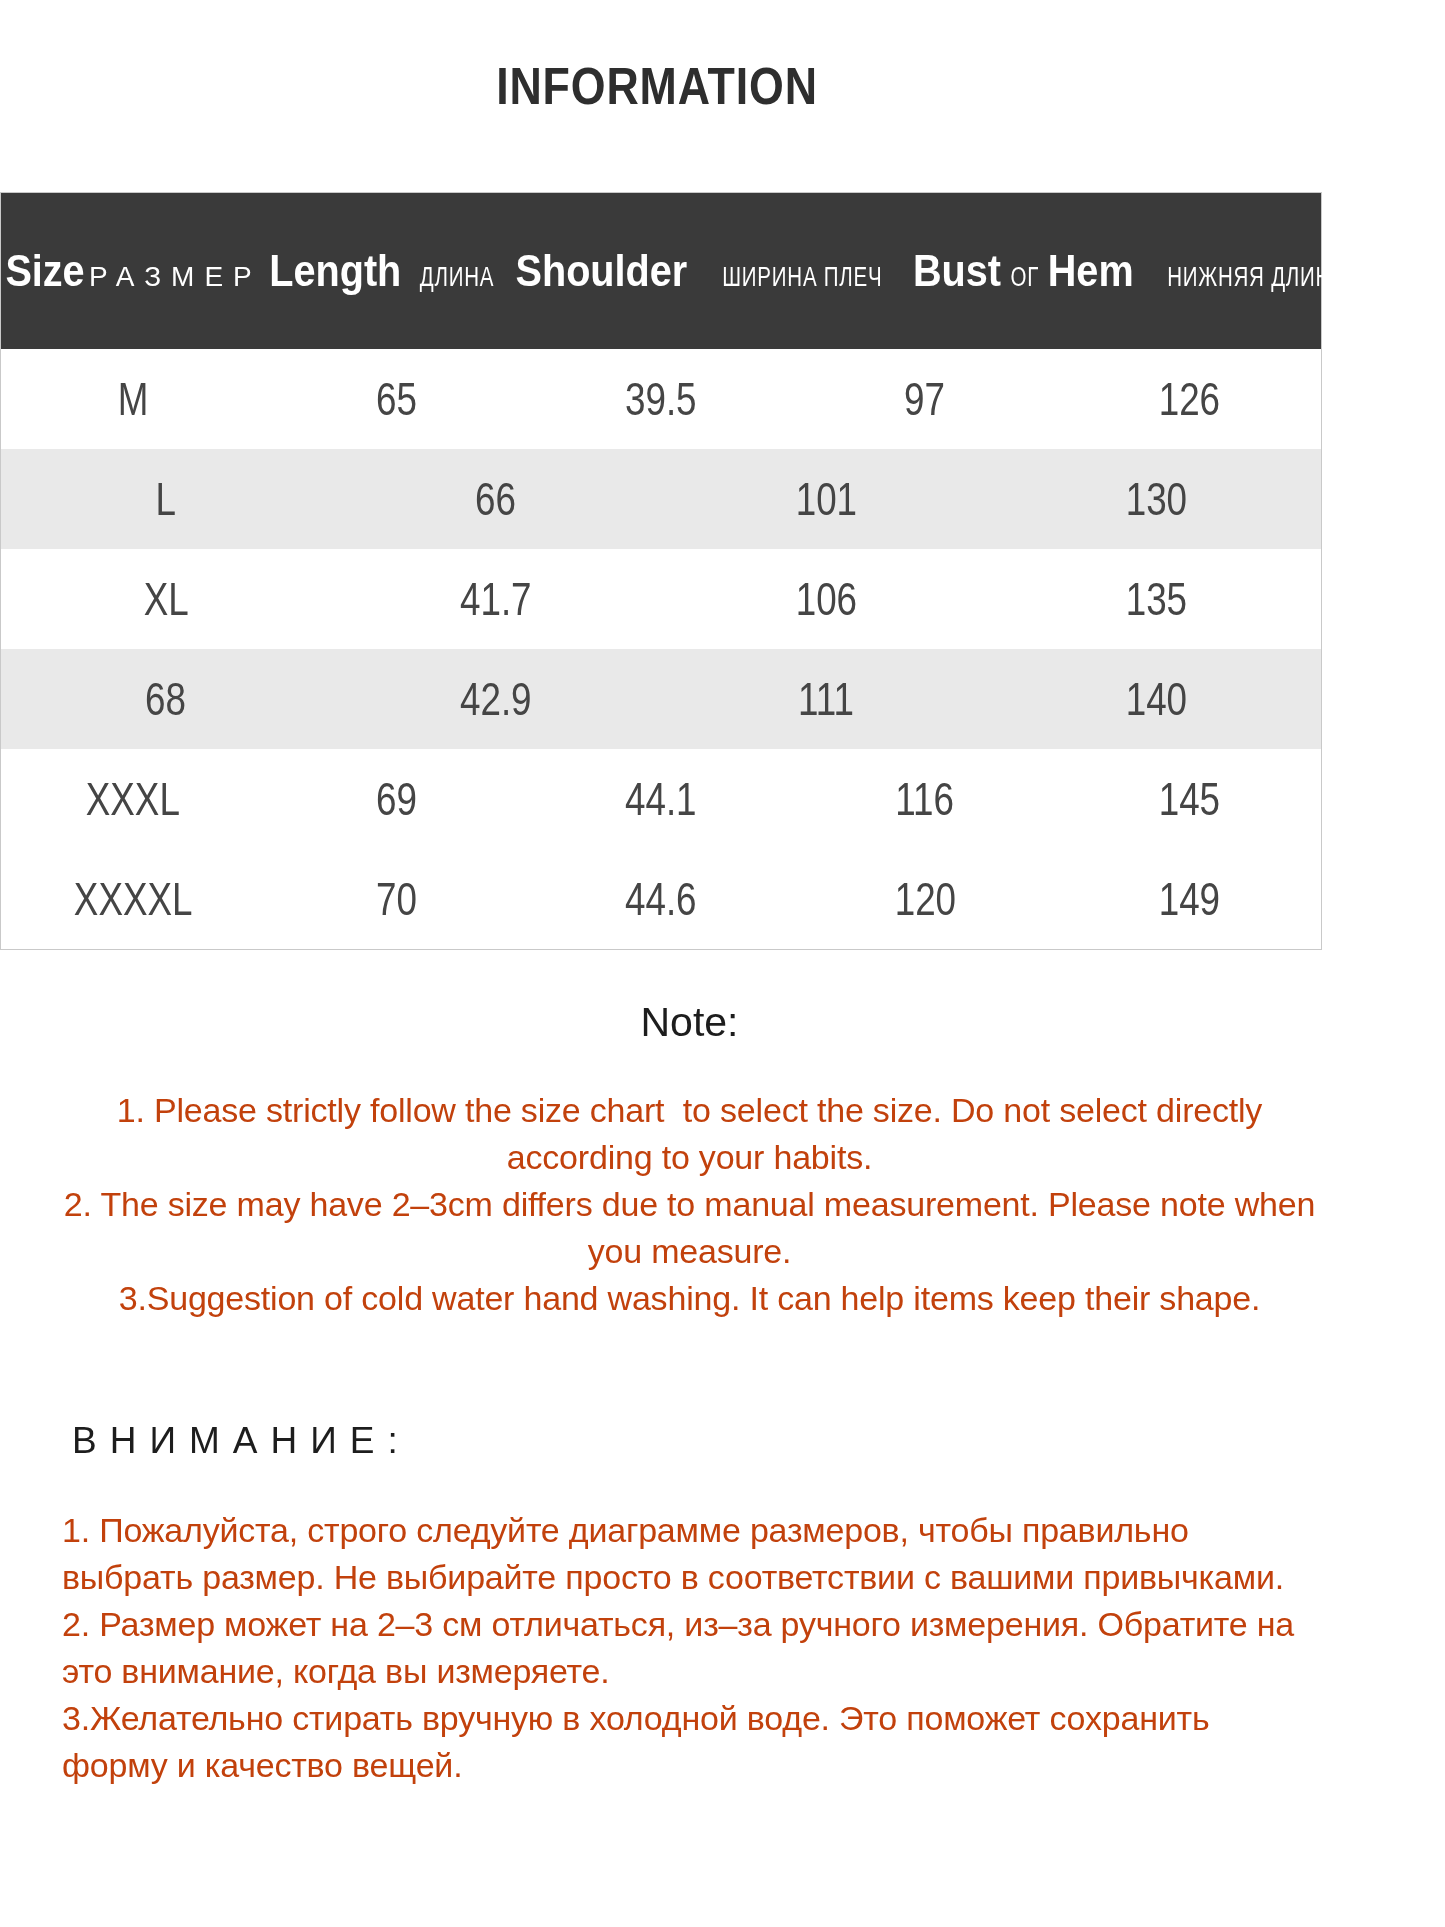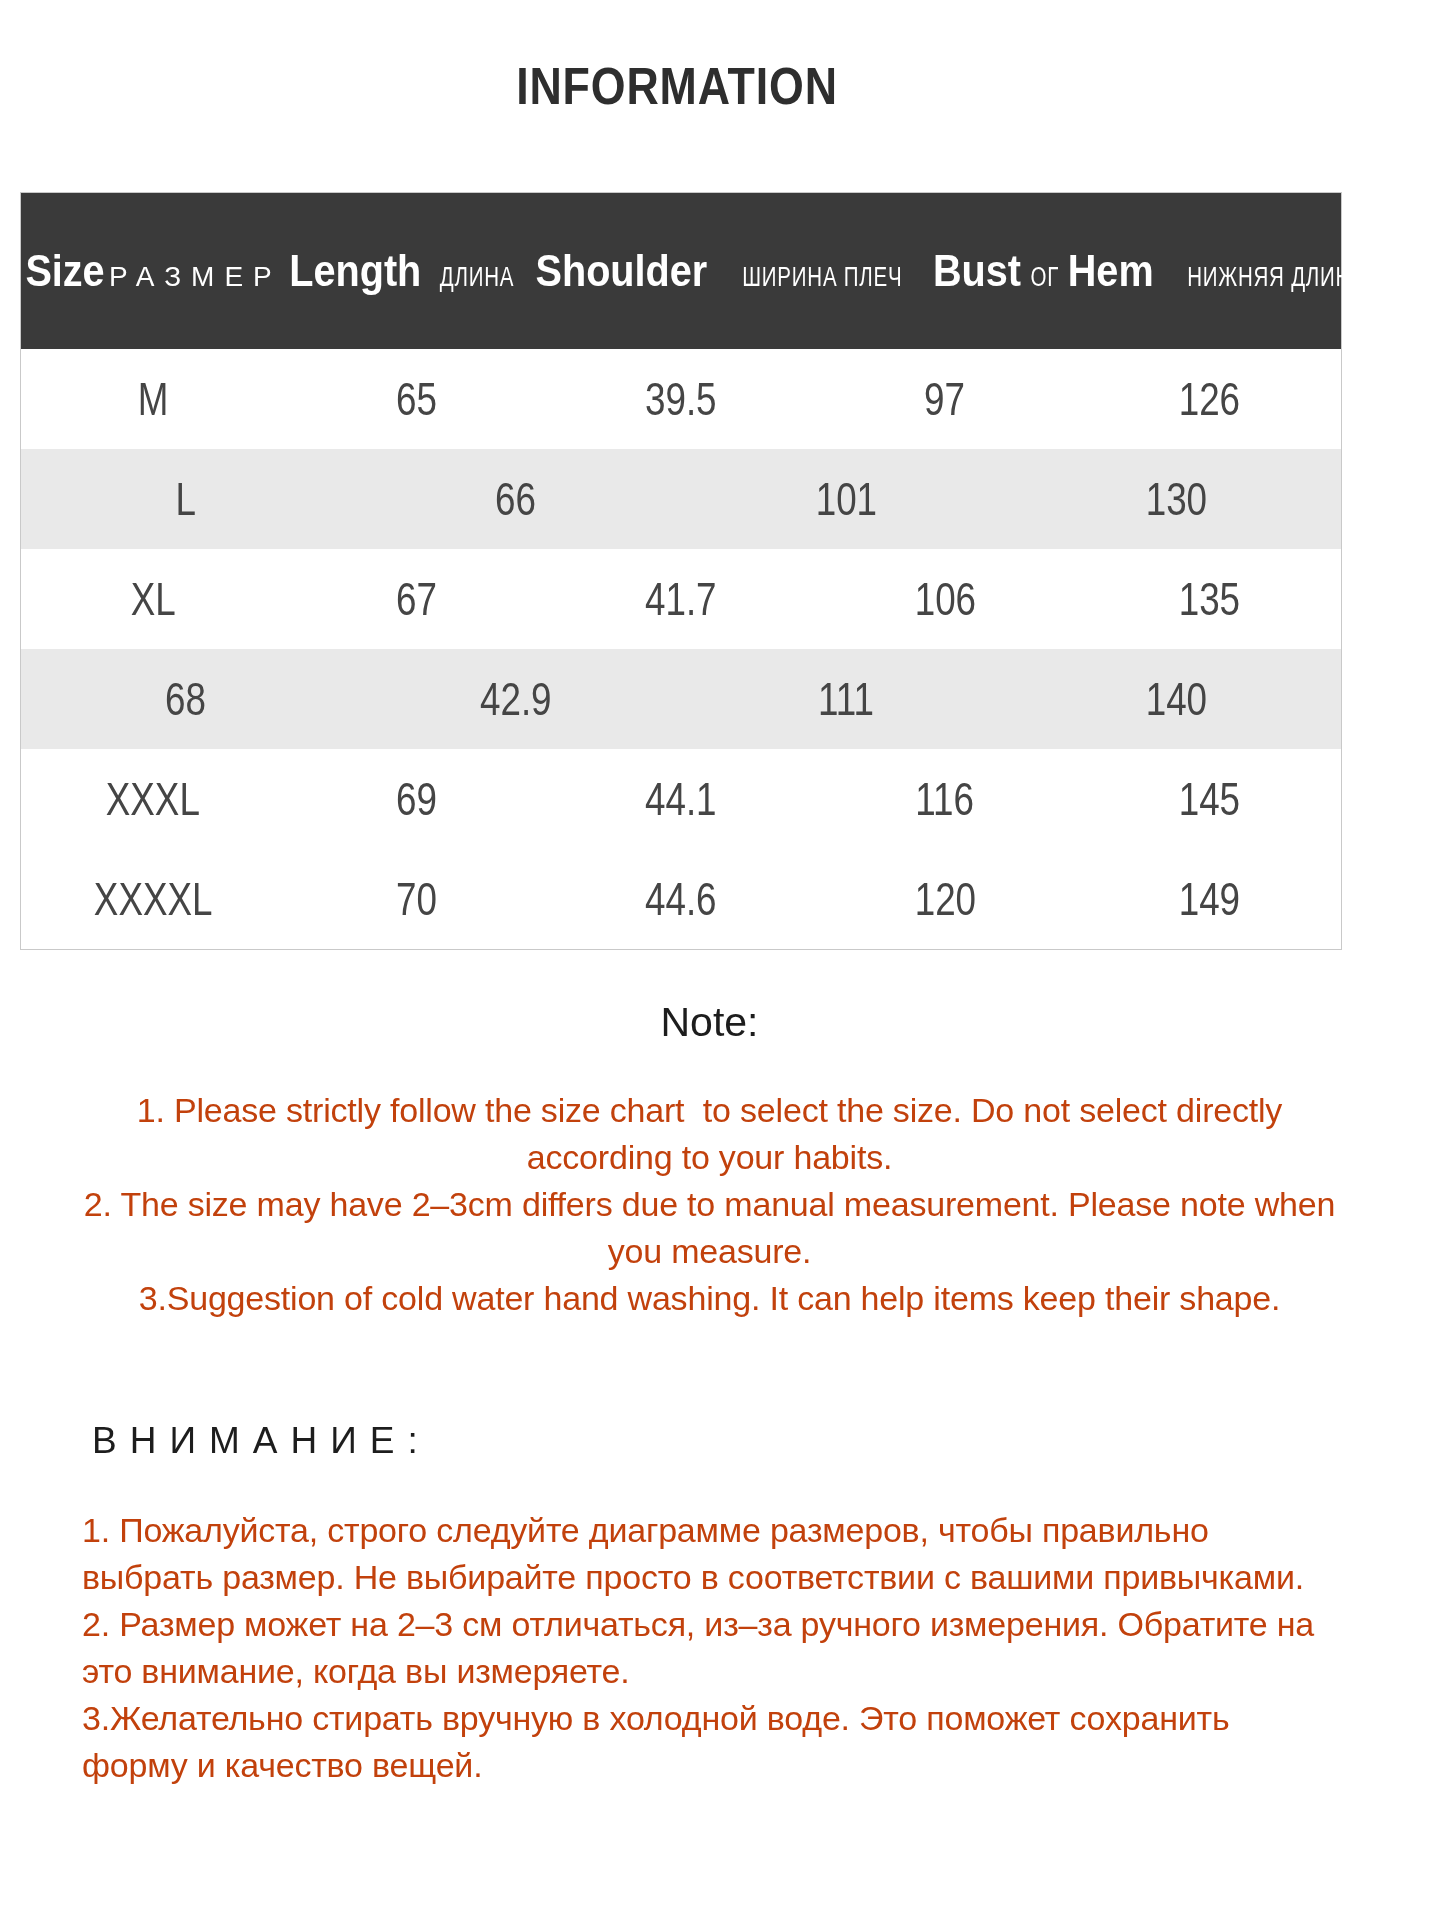--- a/index.html
+++ b/index.html
@@ -5,21 +5,21 @@
   * { box-sizing: border-box; }
   html, body { margin: 0; padding: 0; }
   body {
     width: 1445px;
     min-height: 1927px;
     background: #ffffff;
     font-family: "Liberation Sans", sans-serif;
     color: #343434;
     overflow: hidden;
   }
-  .page { position: relative; width: 1314px; min-height: 1927px; margin-left: 20px; }
+  .page { position: relative; width: 1314px; min-height: 1927px; }
 
   
   h1.title {
     margin: 0;
     padding-top: 56px;
     text-align: center;
     font-size: 52px;
     font-weight: 700;
     line-height: 60px;
     color: #2e2e2e;
@@ -184,23 +184,20 @@
         <div class="td">
             <span class="sx">130</span>
           </div>
       </div>
 
       <div class="tr">
         <div class="td">
             <span class="sx">XL</span>
           </div>
         <div class="td">
-            <span class="sx">67</span>
-          </div>
-        <div class="td">
             <span class="sx">41.7</span>
           </div>
         <div class="td">
             <span class="sx">106</span>
           </div>
         <div class="td">
             <span class="sx">135</span>
           </div>
       </div>
 

